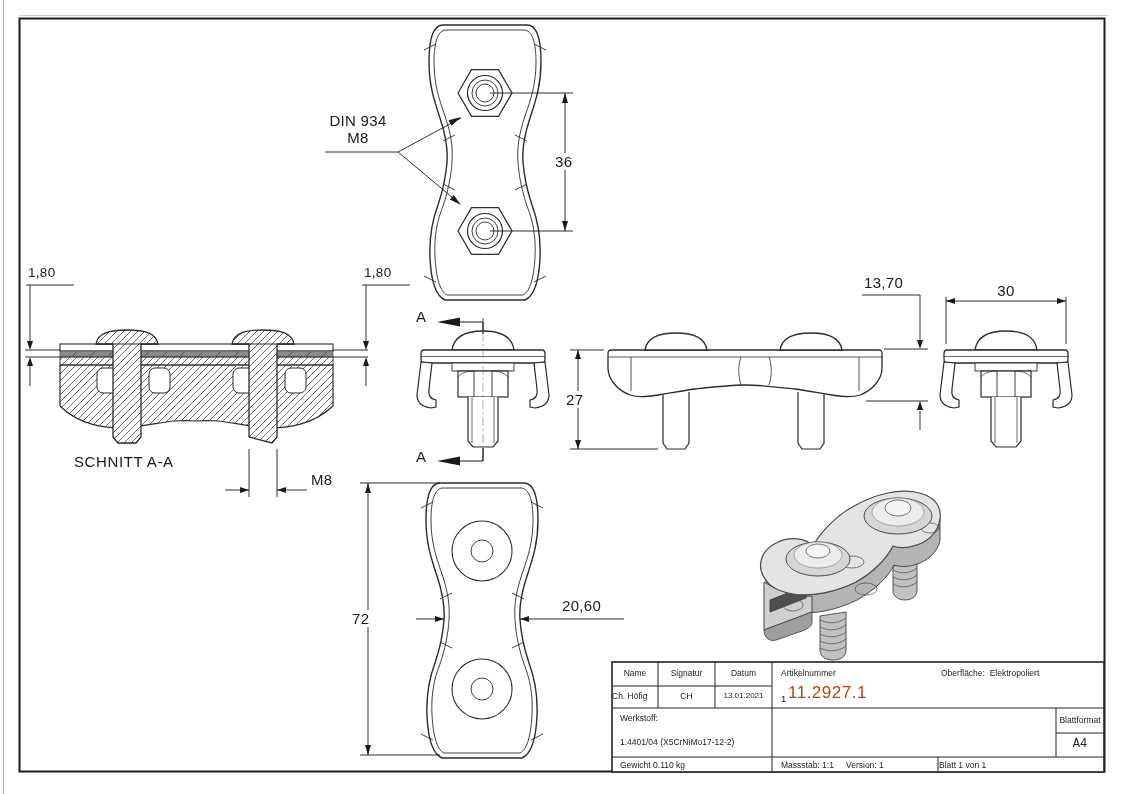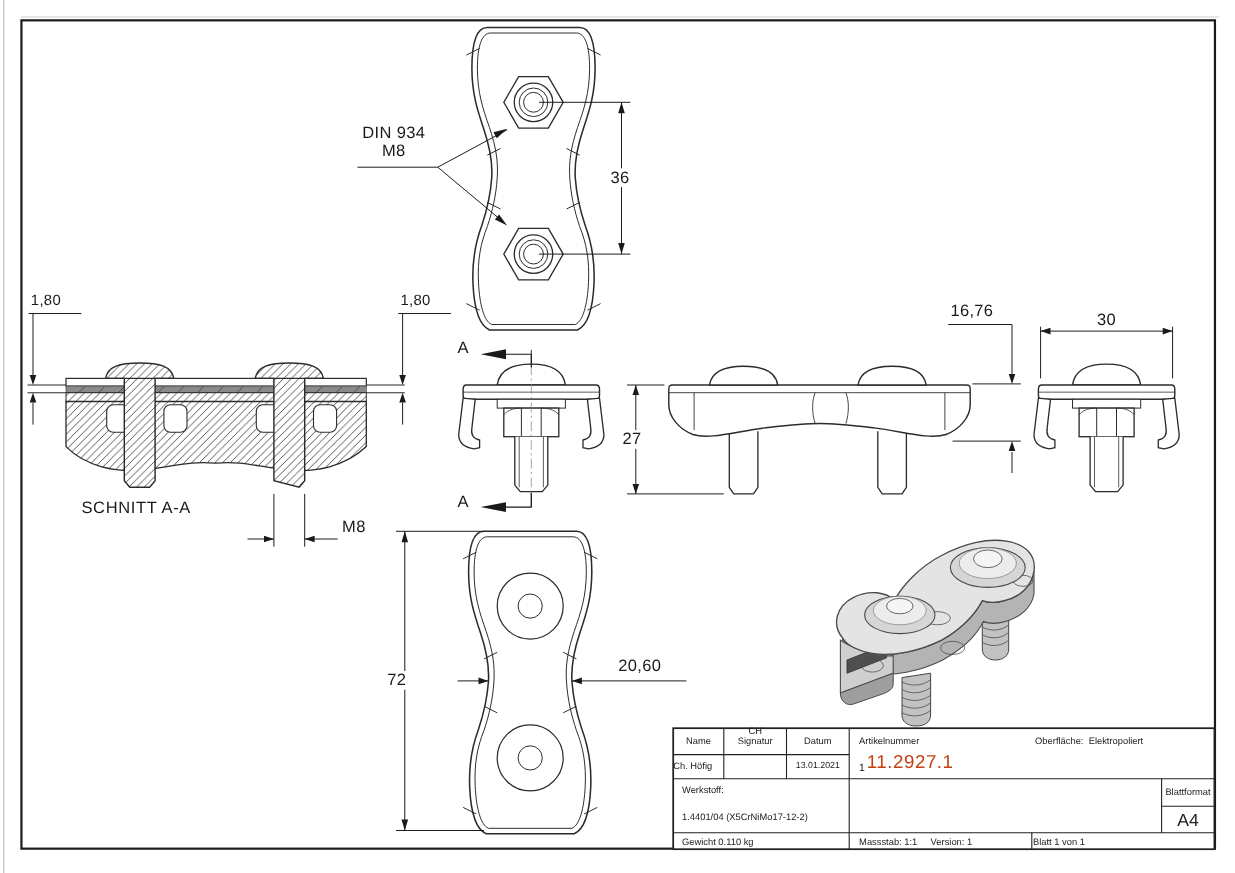--- a/index.html
+++ b/index.html
@@ -7,21 +7,21 @@
          font-family:"Liberation Sans", sans-serif;}
   #linework{position:absolute;left:0;top:0;}
   .lbl{position:absolute;color:#1a1a1a;font-size:13.5px;letter-spacing:.3px;white-space:nowrap;line-height:1.15;}
   .lbl.bg{background:#fff;padding:0 2px;}
   .lbl.c{text-align:center;}
   .lbl.big{font-size:15px;}
   .tb{position:absolute;color:#222;font-size:8.5px;white-space:nowrap;line-height:1.1;}
   .tb.c{text-align:center;}
   .artnum{font-size:17px;letter-spacing:.5px;color:#c2410c;}
   .artprefix{font-size:9.5px;color:#111;}
-  .a4{font-size:16px;}
+  .a4{font-size:12px;font-family:Liberation Mono, monospace;}
   .schnitt{font-size:15px;letter-spacing:.6px;}
 </style>
 </head>
 <body>
 
 <div id="stage">
 
 <svg id="linework" width="1123" height="794" viewBox="0 0 1123 794">
   <defs>
     <pattern id="hatch" patternUnits="userSpaceOnUse" width="7" height="7">
@@ -245,30 +245,30 @@
     <div>M8</div>
   </div>
   <span class="lbl bg big" style="left:553px;top:153px;">36</span>
   <span class="lbl" style="left:28px;top:265px;">1,80</span>
   <span class="lbl" style="left:364px;top:265px;">1,80</span>
   <span class="lbl big" style="left:416px;top:308px;">A</span>
   <span class="lbl big" style="left:416px;top:448px;">A</span>
   <span class="lbl schnitt" style="left:74px;top:453px;">SCHNITT A-A</span>
   <span class="lbl big" style="left:311px;top:471px;">M8</span>
   <span class="lbl bg big" style="left:564px;top:391px;">27</span>
-  <span class="lbl big" style="left:864px;top:274px;">16,76</span>
+  <span class="lbl big" style="left:864px;top:274px;">13,70</span>
   <span class="lbl c big" style="left:988px;top:282px;width:36px;">30</span>
   <span class="lbl bg big" style="left:350px;top:610px;">72</span>
   <span class="lbl big" style="left:562px;top:597px;">20,60</span>
 
   <span class="tb c" style="left:612px;top:669px;width:46px;">Name</span>
   <span class="tb c" style="left:658px;top:669px;width:57px;">Signatur</span>
   <span class="tb c" style="left:715px;top:669px;width:57px;">Datum</span>
   <span class="tb c" style="left:612px;top:692px;width:24px;">Ch. Höfig</span>
-  <span class="tb c" style="left:658px;top:660px;width:57px;">CH</span>
+  <span class="tb c" style="left:658px;top:692px;width:57px;">CH</span>
   <span class="tb c" style="left:715px;top:692px;width:57px;font-size:8px;">13.01.2021</span>
   <span class="tb" style="left:781px;top:669px;">Artikelnummer</span>
   <span class="tb" style="left:941px;top:669px;">
     <span>Oberfläche:</span>&nbsp;
     <span>Elektropoliert</span>
   </span>
   <span class="tb artprefix" style="left:781px;top:694px;">1</span>
   <span class="tb artnum" style="left:788px;top:684px;">11.2927.1</span>
   <span class="tb" style="left:620px;top:714px;">Werkstoff:</span>
   <span class="tb" style="left:620px;top:738px;">1.4401/04 (X5CrNiMo17-12-2)</span>

